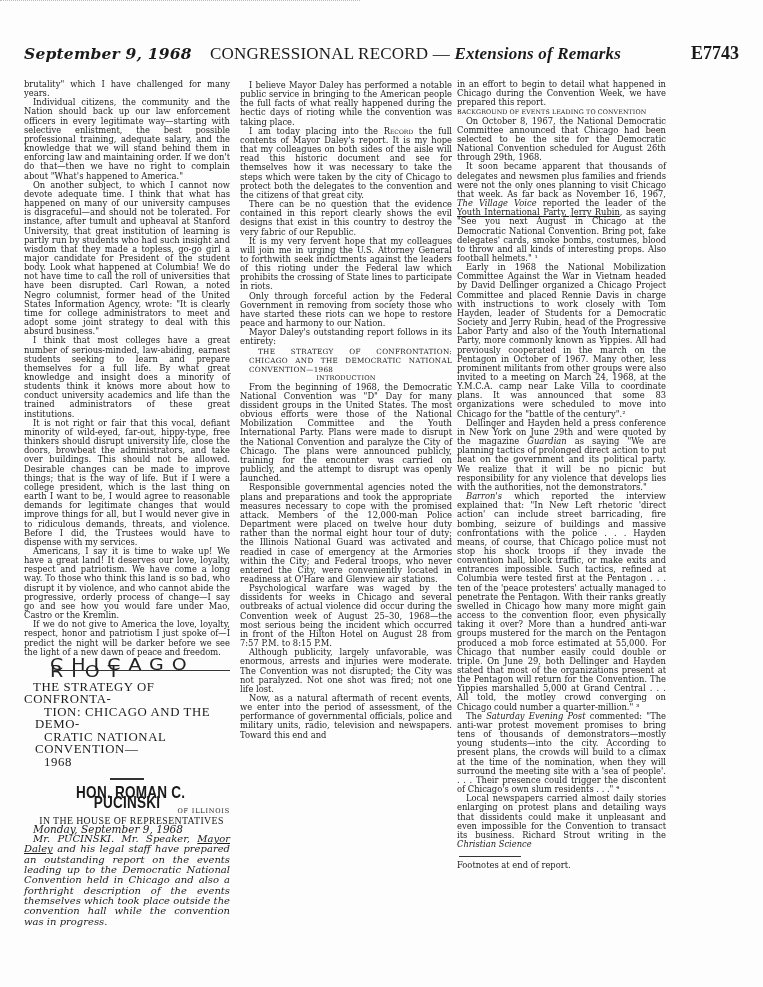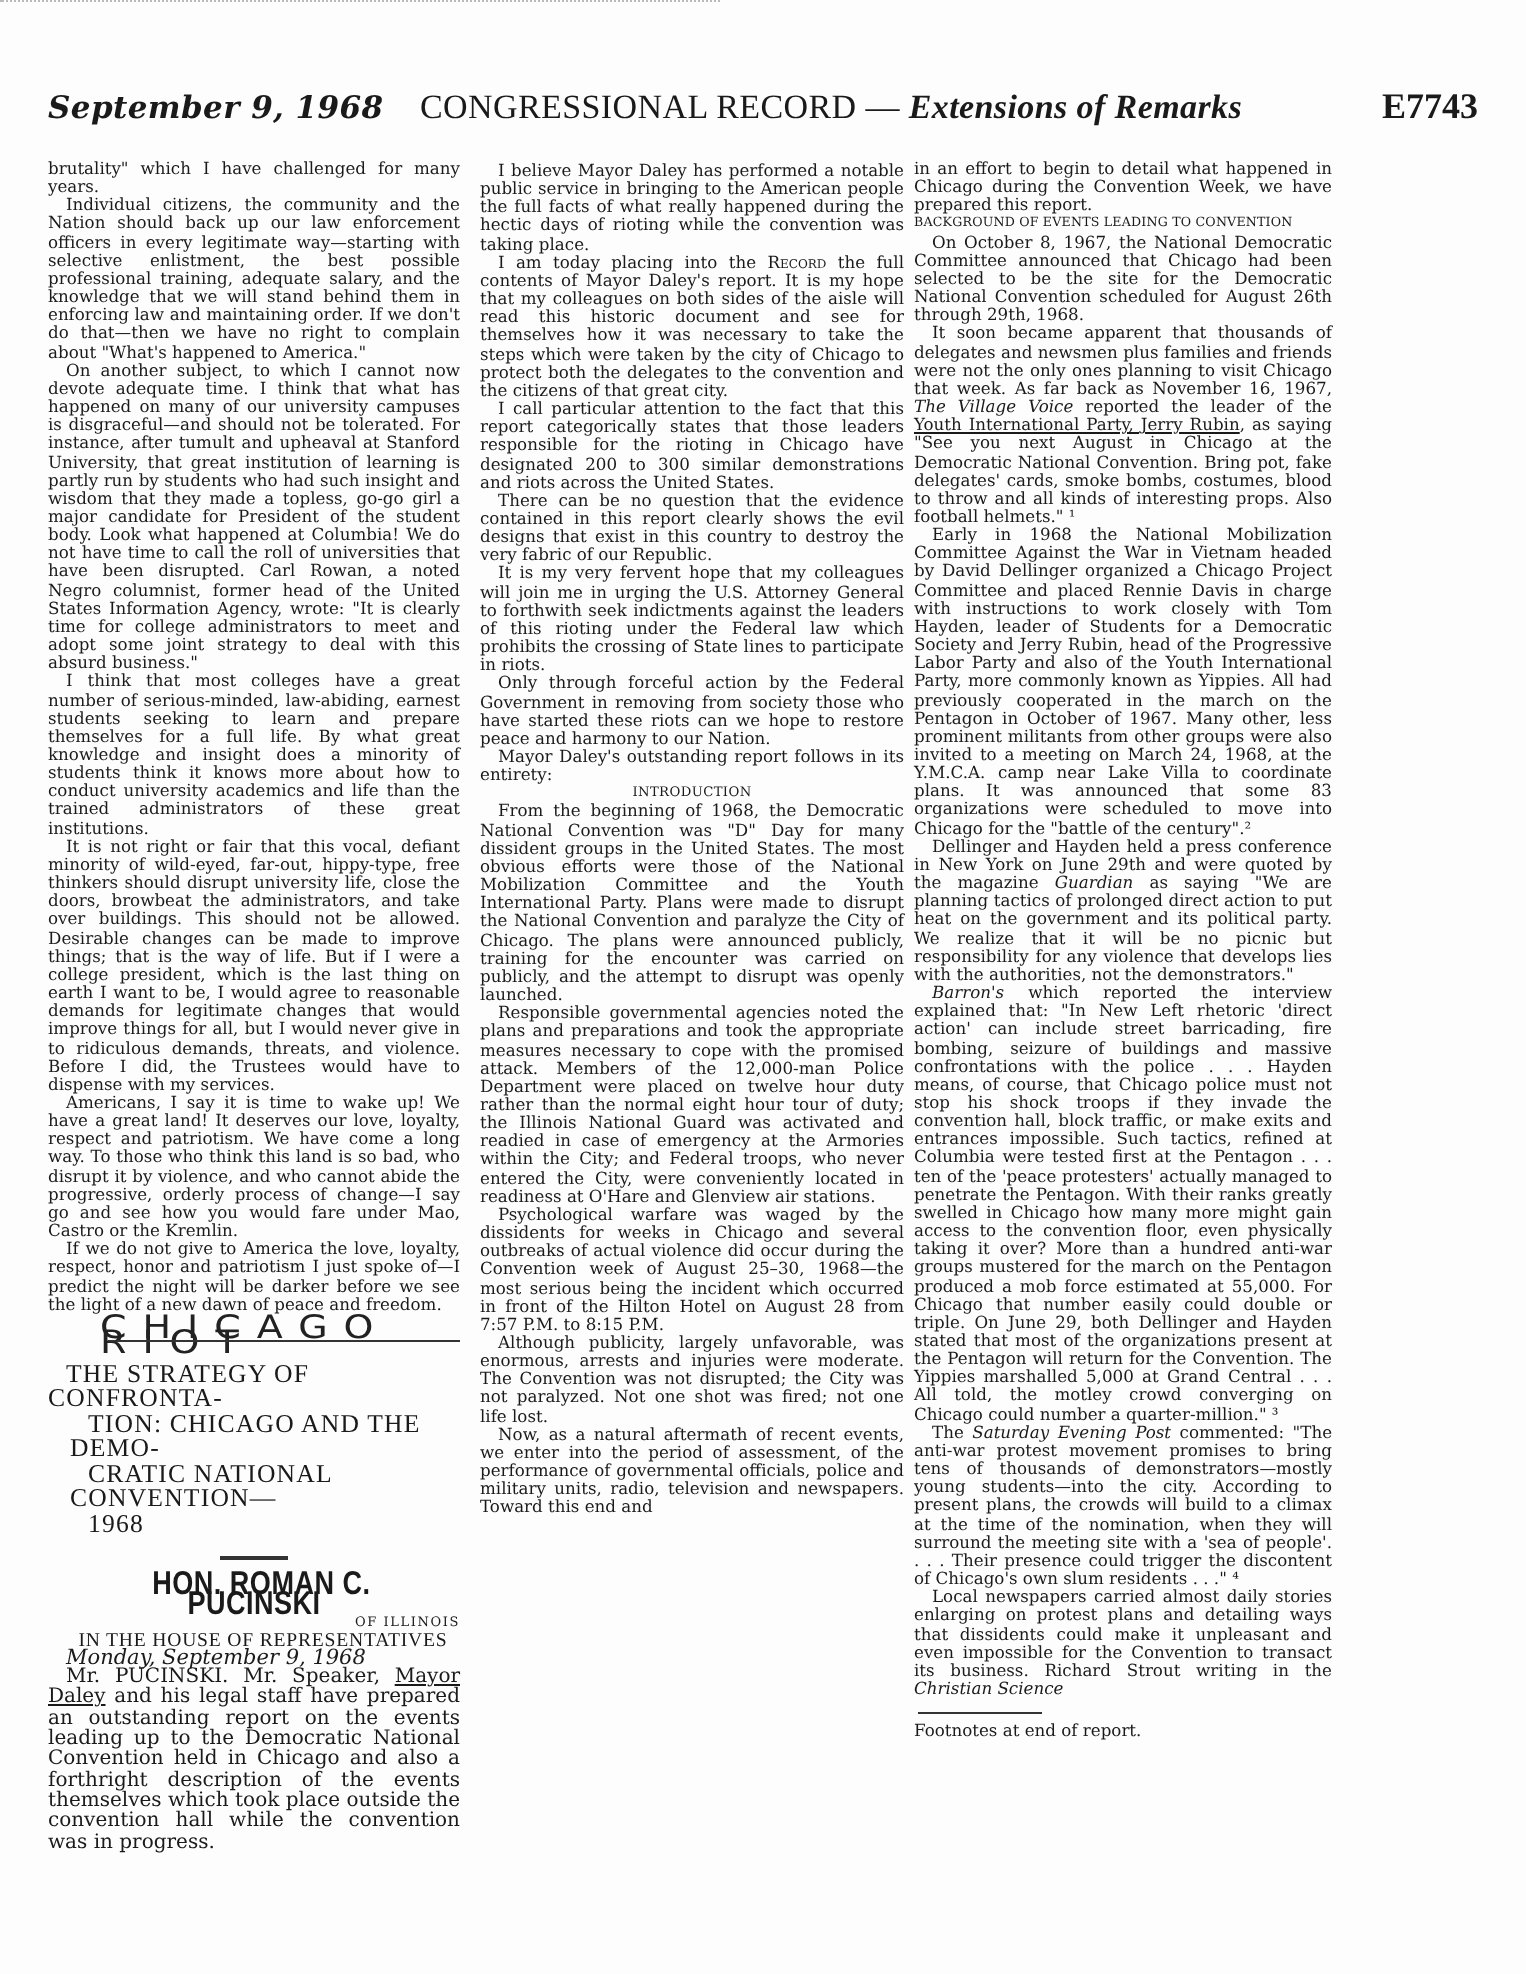--- a/index.html
+++ b/index.html
@@ -23,21 +23,21 @@
   .handwriting { position: relative; height: 22px; margin: 3px 0 -1px 0; }
   .handwriting span { font-family: "DejaVu Sans", sans-serif; font-size: 19px; letter-spacing: 8px; font-weight: normal; color: #222; position: absolute; left: 26px; top: -1px; transform: scaleY(0.85); }
   .handwriting .strike { position: absolute; left: 30px; right: 0; top: 10px; border-top: 1.3px solid #333; }
   .title-block { font-family: "Liberation Serif", serif; font-size: 12.8px; line-height: 12.5px; letter-spacing: 0.6px; text-align: left; margin: 0; text-indent: 0; }
   .title-block .l2 { padding-left: 11px; display: block; }
   .rule-short { width: 34px; border-top: 2px solid #333; margin: 10px auto 8px; }
   .member-name { font-family: "Liberation Sans", sans-serif; font-weight: bold; font-size: 16.5px; text-align: center; letter-spacing: 0.3px; transform: scaleX(0.82); margin: 0; text-indent: 0; }
   .member-state { font-size: 6.5px; text-align: right; letter-spacing: 0.8px; margin: 5px 0 4px 0; text-indent: 0; }
   .house { font-family: "Liberation Serif", serif; font-size: 9.8px; text-align: center; letter-spacing: 0.4px; margin: 0; text-indent: 0; }
   .house-date { font-style: italic; font-size: 10.5px; text-align: left; margin: 3px 0 3px 0; text-indent: 0; font-family: "DejaVu Serif", serif; }
-  .speech { font-size: 10px; line-height: 10.3px; }
+  .speech { font-size: 10px; line-height: 10.3px; font-style: italic; }
   .ul { text-decoration: underline; }
   .it { font-style: italic; }
   .sc { font-variant: small-caps; }
   .footrule { width: 62px; border-top: 1px solid #333; margin: 7px 0 4px 2px; }
   .fn { text-indent: 10px; }
 </style>
 </head>
 <body>
 
 <div class="page">
@@ -73,25 +73,25 @@
     <p class="member-name">HON. ROMAN C. PUCINSKI</p>
     <p class="member-state">OF ILLINOIS</p>
     <p class="house">IN THE HOUSE OF REPRESENTATIVES</p>
     <p class="house-date">Monday, September 9, 1968</p>
     <p class="speech"><span>Mr. PUCINSKI.</span><span> Mr. Speaker, </span><span class="ul">Mayor Daley</span><span> and his legal staff have prepared an outstanding report on the events leading up to the Democratic National Convention held in Chicago and also a forthright description of the events themselves which took place outside the convention hall while the convention was in progress.</span></p>
   </div>
 
   <div class="col col2">
     <p>I believe Mayor Daley has performed a notable public service in bringing to the American people the full facts of what really happened during the hectic days of rioting while the convention was taking place.</p>
     <p><span>I am today placing into the </span><span class="sc">Record</span><span> the full contents of Mayor Daley's report. It is my hope that my colleagues on both sides of the aisle will read this historic document and see for themselves how it was necessary to take the steps which were taken by the city of Chicago to protect both the delegates to the convention and the citizens of that great city.</span></p>
-    <p>I call particular attention to the fact that this report categorically states that those leaders responsible for the rioting in Chicago have designated 200 to 300 similar demonstrations and riots across the United States.</p>
     <p>There can be no question that the evidence contained in this report clearly shows the evil designs that exist in this country to destroy the very fabric of our Republic.</p>
     <p>It is my very fervent hope that my colleagues will join me in urging the U.S. Attorney General to forthwith seek indictments against the leaders of this rioting under the Federal law which prohibits the crossing of State lines to participate in riots.</p>
     <p>Only through forceful action by the Federal Government in removing from society those who have started these riots can we hope to restore peace and harmony to our Nation.</p>
     <p>Mayor Daley's outstanding report follows in its entirety:</p>
+    <p class="smallcaps-head">The Strategy of Confrontation: Chicago and the Democratic National Convention—1968</p>
     <p class="section-head">Introduction</p>
     <p>From the beginning of 1968, the Democratic National Convention was "D" Day for many dissident groups in the United States. The most obvious efforts were those of the National Mobilization Committee and the Youth International Party. Plans were made to disrupt the National Convention and paralyze the City of Chicago. The plans were announced publicly, training for the encounter was carried on publicly, and the attempt to disrupt was openly launched.</p>
     <p>Responsible governmental agencies noted the plans and preparations and took the appropriate measures necessary to cope with the promised attack. Members of the 12,000-man Police Department were placed on twelve hour duty rather than the normal eight hour tour of duty; the Illinois National Guard was activated and readied in case of emergency at the Armories within the City; and Federal troops, who never entered the City, were conveniently located in readiness at O'Hare and Glenview air stations.</p>
     <p>Psychological warfare was waged by the dissidents for weeks in Chicago and several outbreaks of actual violence did occur during the Convention week of August 25–30, 1968—the most serious being the incident which occurred in front of the Hilton Hotel on August 28 from 7:57 P.M. to 8:15 P.M.</p>
     <p>Although publicity, largely unfavorable, was enormous, arrests and injuries were moderate. The Convention was not disrupted; the City was not paralyzed. Not one shot was fired; not one life lost.</p>
     <p>Now, as a natural aftermath of recent events, we enter into the period of assessment, of the performance of governmental officials, police and military units, radio, television and newspapers. Toward this end and</p>
   </div>
 
   <div class="col col3">
     <p class="noind">in an effort to begin to detail what happened in Chicago during the Convention Week, we have prepared this report.</p>

